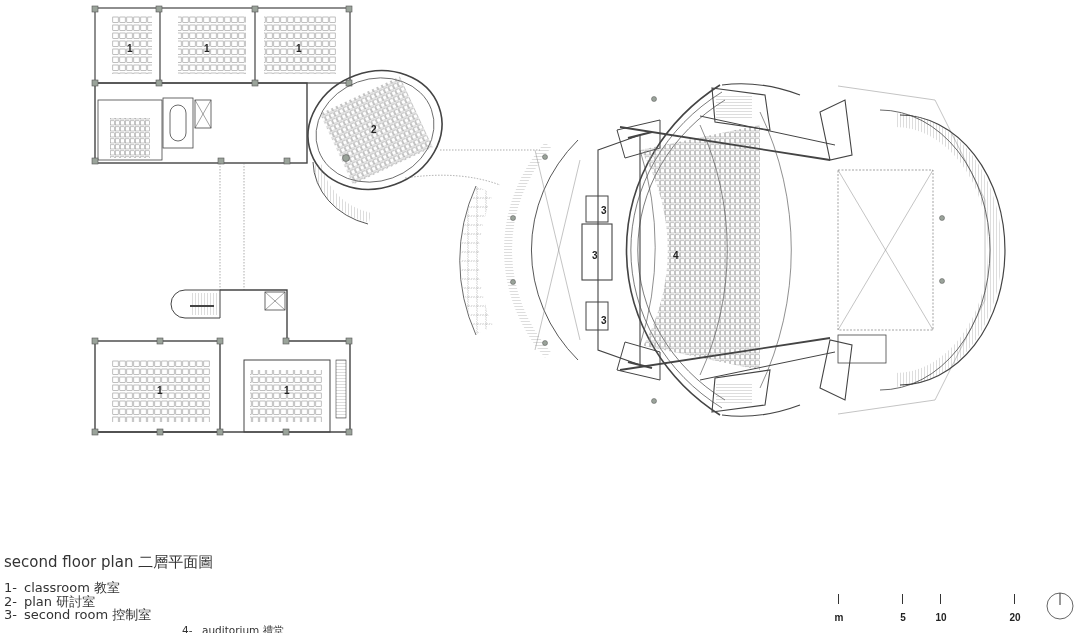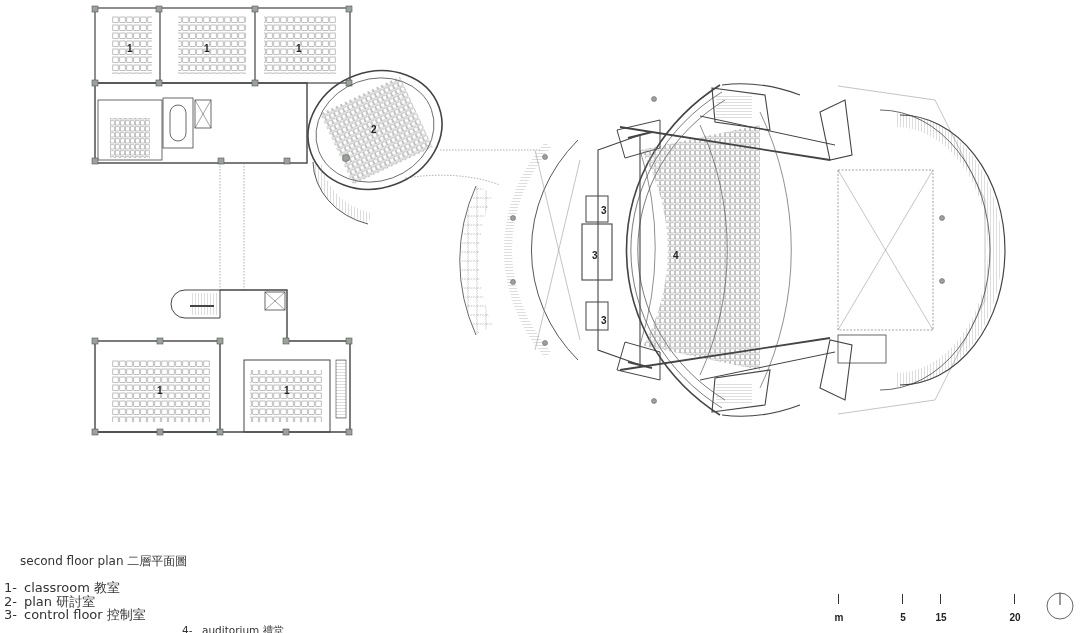--- a/index.html
+++ b/index.html
@@ -1,19 +1,19 @@
 <!DOCTYPE html>
 <html><head>
 <meta charset="utf-8">
 <style>
   html, body { margin: 0; padding: 0; background: #ffffff; }
   body { width: 1080px; height: 633px; position: relative; overflow: hidden;
          font-family: "DejaVu Sans", sans-serif; color: #222; }
   #plan { position: absolute; left: 0; top: 0; width: 1080px; height: 540px; }
-  .caption { position: absolute; left: 20px; top: 553px; font-size: 12px; color: #333; white-space: nowrap; }
+  .caption { position: absolute; left: 4px; top: 553px; font-size: 15px; color: #333; white-space: nowrap; }
   .legend { position: absolute; left: 4px; top: 581px; font-size: 13px; color: #333; line-height: 13.5px; }
   .legend-col2 { position: absolute; left: 182px; top: 581px; font-size: 10.5px; color: #333; margin-top: 43px; }
   .legend-item { white-space: nowrap; }
   .legend-item .num { display: inline-block; width: 20px; }
   .scale { position: absolute; left: 830px; top: 590px; width: 200px; height: 40px; }
   .tick { position: absolute; top: 4px; width: 1px; height: 10px; background: #333; }
   .tick-label { position: absolute; top: 22px; font-size: 10px; font-weight: bold; font-family: "Liberation Sans", sans-serif; color: #222; transform: translateX(-50%); }
   .north { position: absolute; left: 1046px; top: 592px; width: 28px; height: 28px; }
   .room-label { font-family: "Liberation Sans", sans-serif; font-size: 10px; font-weight: bold; fill: #222; }
 </style>
@@ -206,36 +206,36 @@
 <div class="caption">second floor plan 二層平面圖</div>
 
 <div class="legend">
   <div class="legend-item">
     <span class="num">1-</span><span>classroom 教室</span>
   </div>
   <div class="legend-item">
     <span class="num">2-</span><span>plan 研討室</span>
   </div>
   <div class="legend-item">
-    <span class="num">3-</span><span>control floor 控制室</span>
+    <span class="num">3-</span><span>second room 控制室</span>
   </div>
 </div>
 <div class="legend-col2">
   <div class="legend-item">
     <span class="num">4-</span><span>auditorium 禮堂</span>
   </div>
 </div>
 
 <div class="scale">
   <div class="tick" style="left:8px"></div>
   <div class="tick" style="left:72px"></div>
   <div class="tick" style="left:110px"></div>
   <div class="tick" style="left:184px"></div>
   <span class="tick-label" style="left:9px">m</span>
   <span class="tick-label" style="left:73px">5</span>
-  <span class="tick-label" style="left:111px">15</span>
+  <span class="tick-label" style="left:111px">10</span>
   <span class="tick-label" style="left:185px">20</span>
 </div>
 
 <svg class="north" viewBox="0 0 28 28">
   <circle cx="14" cy="14" r="13" fill="none" stroke="#555" stroke-width="0.9"></circle>
   <line x1="14" y1="1" x2="14" y2="13" stroke="#333" stroke-width="1"></line>
 </svg>
 
 </body></html>

